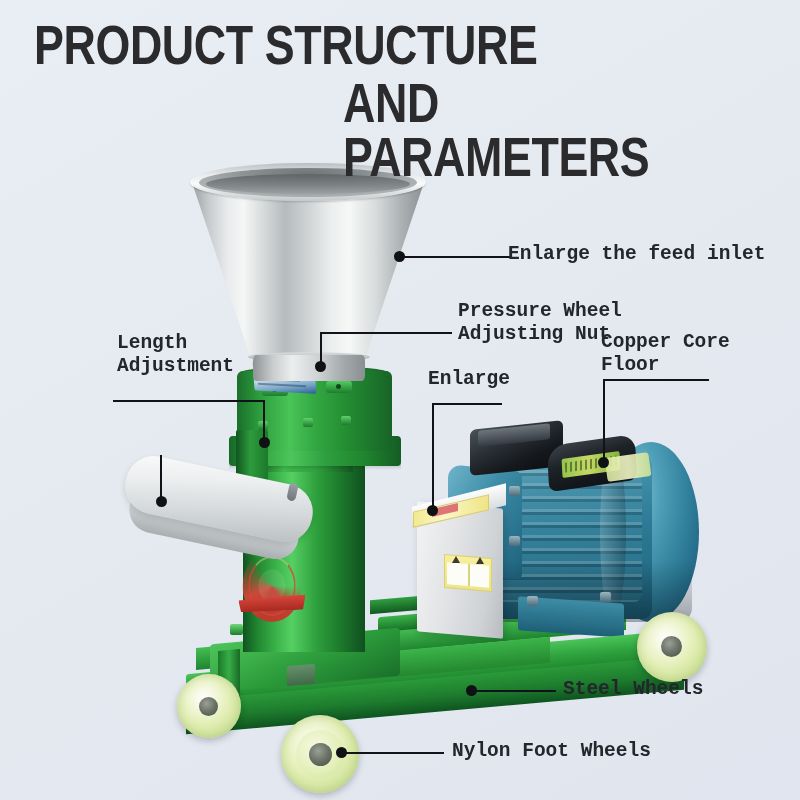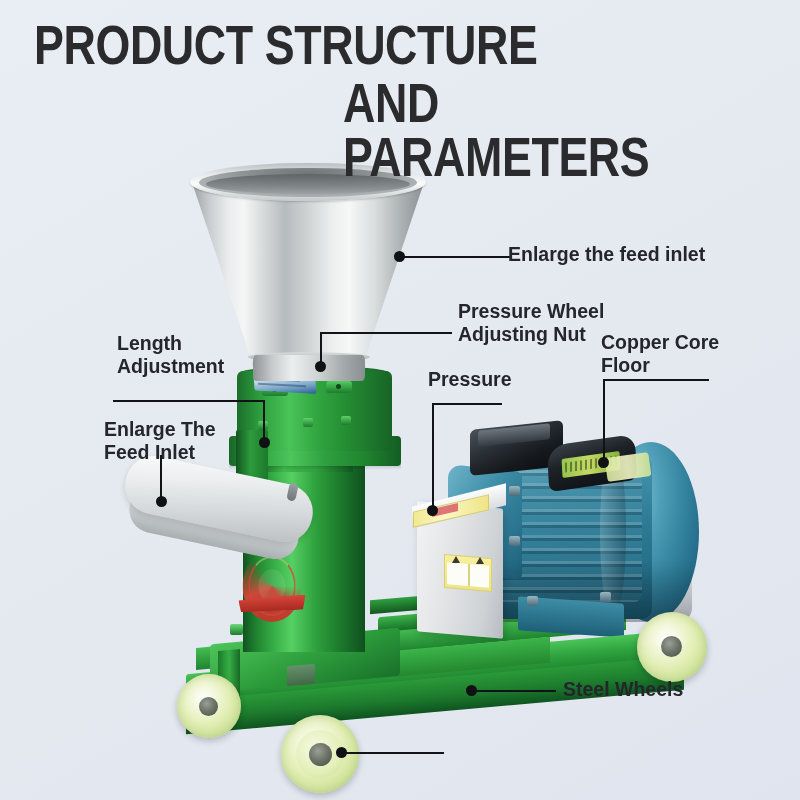--- a/index.html
+++ b/index.html
@@ -23,21 +23,21 @@
     line-height:0.97;
     font-size:56px;
     transform:scaleX(0.80);
   }
   .title-line.l1 { position:absolute; left:34px; top:18px; transform-origin:left top; }
   .title-line.l2 { position:absolute; left:343px; top:76px; transform-origin:left top; }
 
   
   .label {
     position:absolute;
-    font-family:Liberation Sans, sans-serif;
+    font-family:Liberation Mono, monospace;
     font-weight:bold;
     font-size:19.5px;
     line-height:1.17;
     color:#23262b;
     white-space:pre-line;
     z-index:35;
   }
 
   
   .leader { position:absolute; z-index:34; }
@@ -551,33 +551,32 @@
 
   <div class="leader lh" style="left:603px; top:379px; width:106px;"></div>
   <div class="leader lv" style="left:603px; top:379px; height:83px;"></div>
   <div class="dot" style="left:598px; top:457px;"></div>
   <div class="label" style="left:601px; top:331px;">Copper Core
 Floor</div>
 
   <div class="leader lh" style="left:432px; top:403px; width:70px;"></div>
   <div class="leader lv" style="left:432px; top:403px; height:107px;"></div>
   <div class="dot" style="left:427px; top:505px;"></div>
-  <div class="label" style="left:428px; top:368px;">Pressure</div>
+  <div class="label" style="left:428px; top:368px;">Enlarge</div>
 
   <div class="leader lh" style="left:113px; top:400px; width:152px;"></div>
   <div class="leader lv" style="left:263px; top:400px; height:42px;"></div>
   <div class="dot" style="left:259px; top:437px;"></div>
   <div class="label" style="left:117px; top:332px;">Length
 Adjustment</div>
 
   <div class="leader lv" style="left:160px; top:455px; height:46px;"></div>
   <div class="dot" style="left:156px; top:496px;"></div>
-  <div class="label" style="left:104px; top:418px;">Enlarge The
-Feed Inlet</div>
 
   <div class="leader lh" style="left:474px; top:690px; width:82px;"></div>
   <div class="dot" style="left:466px; top:685px;"></div>
   <div class="label" style="left:563px; top:678px;">Steel Wheels</div>
 
   <div class="leader lh" style="left:344px; top:752px; width:100px;"></div>
   <div class="dot" style="left:336px; top:747px;"></div>
+  <div class="label" style="left:452px; top:740px;">Nylon Foot Wheels</div>
 
 </div>
 
 </body></html>

